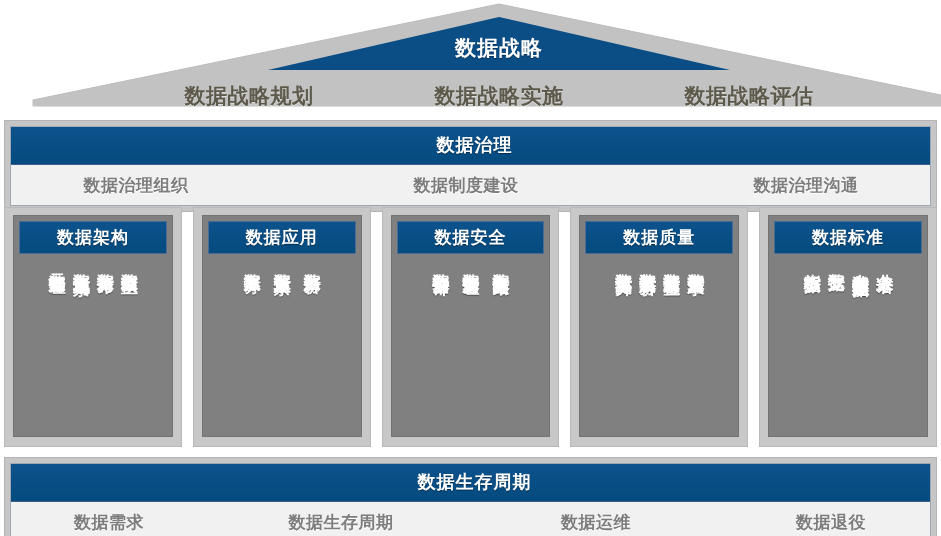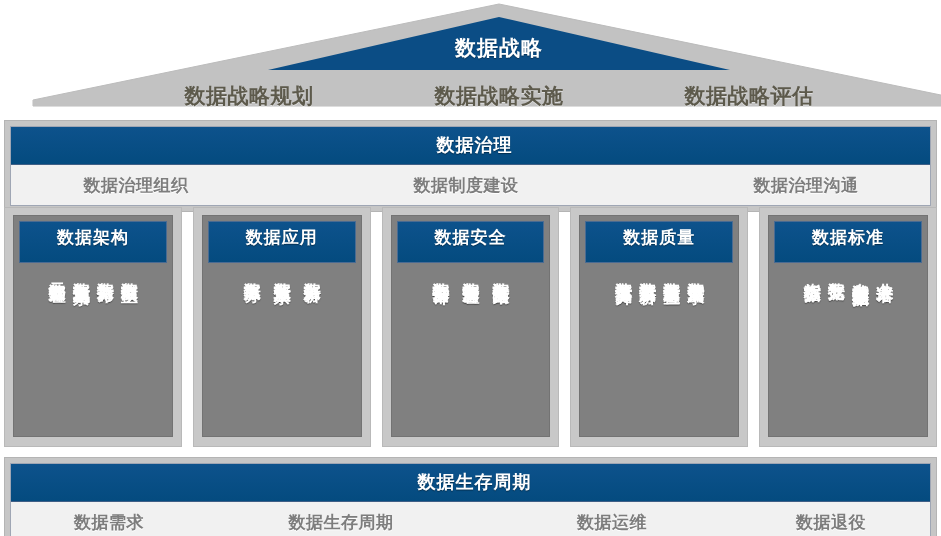--- a/index.html
+++ b/index.html
@@ -102,21 +102,21 @@
   
   #governance-band { top: 120px; }
   #governance-band .band-sub.g0 { left: 10px;  width: 230px; }
   #governance-band .band-sub.g1 { left: 340px; width: 230px; }
   #governance-band .band-sub.g2 { left: 680px; width: 230px; }
 
   
   #lifecycle-band { top: 457px; }
   #lifecycle-band .band-sub.l0 { left: 8px;   width: 180px; }
   #lifecycle-band .band-sub.l1 { left: 215px; width: 230px; }
-  #lifecycle-band .band-sub.l2 { left: 506px; width: 190px; }
+  #lifecycle-band .band-sub.l2 { left: 490px; width: 190px; }
   #lifecycle-band .band-sub.l3 { left: 725px; width: 190px; }
 
   
   #pillars {
     position: absolute;
     left: 4px;
     top: 207px;
     width: 933px;
     height: 240px;
     display: flex;
@@ -142,21 +142,21 @@
   }
   .pillar-head {
     background: #0b4d85;
     background: linear-gradient(180deg, #0d528c 0%, #044b7f 100%);
     border: 1px solid #4a6b92;
     color: #ffffff;
     font-size: 17px;
     font-weight: bold;
     text-align: center;
     letter-spacing: 1px;
-    padding: 4px 0 13px 0;
+    padding: 4px 0 4px 0;
     text-shadow: 0 1px 1px rgba(0,0,0,.4);
     box-sizing: border-box;
   }
   .pillar-items {
     flex: 1 1 auto;
     display: flex;
     flex-direction: row-reverse;
     justify-content: center;
     align-items: flex-start;
     padding-top: 6px;

